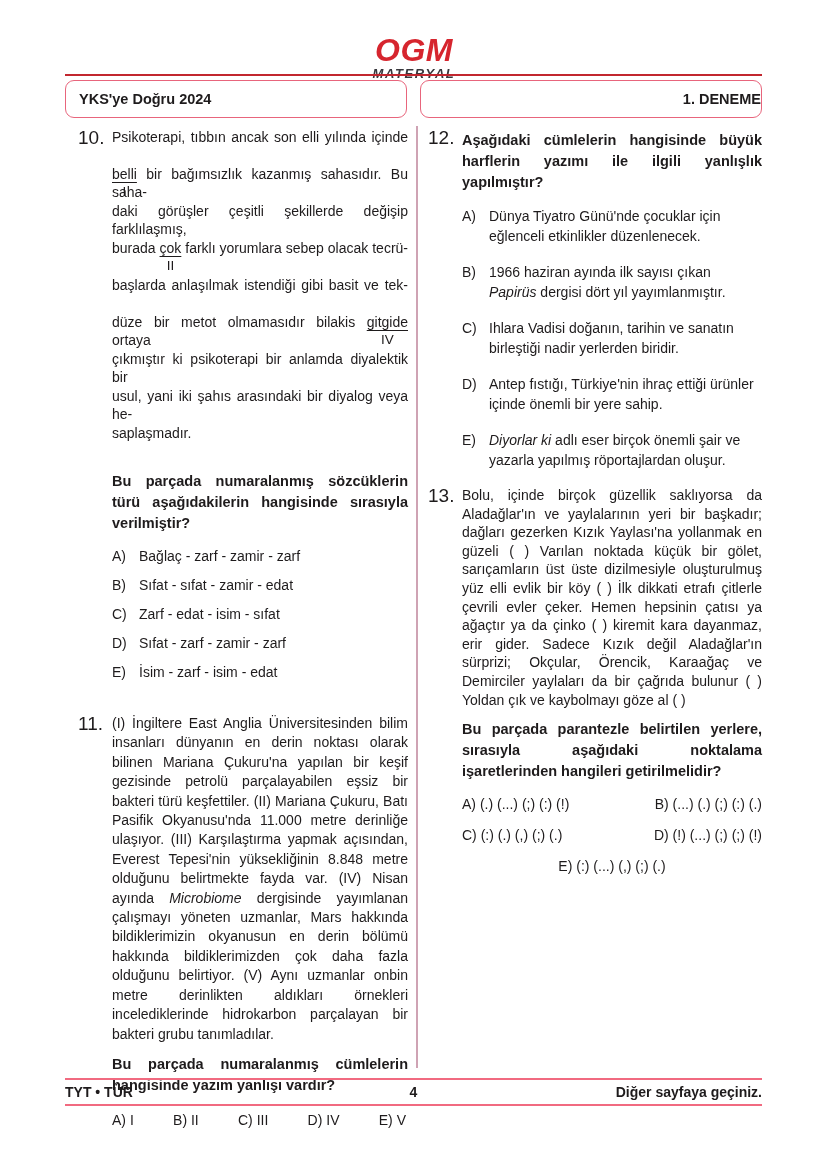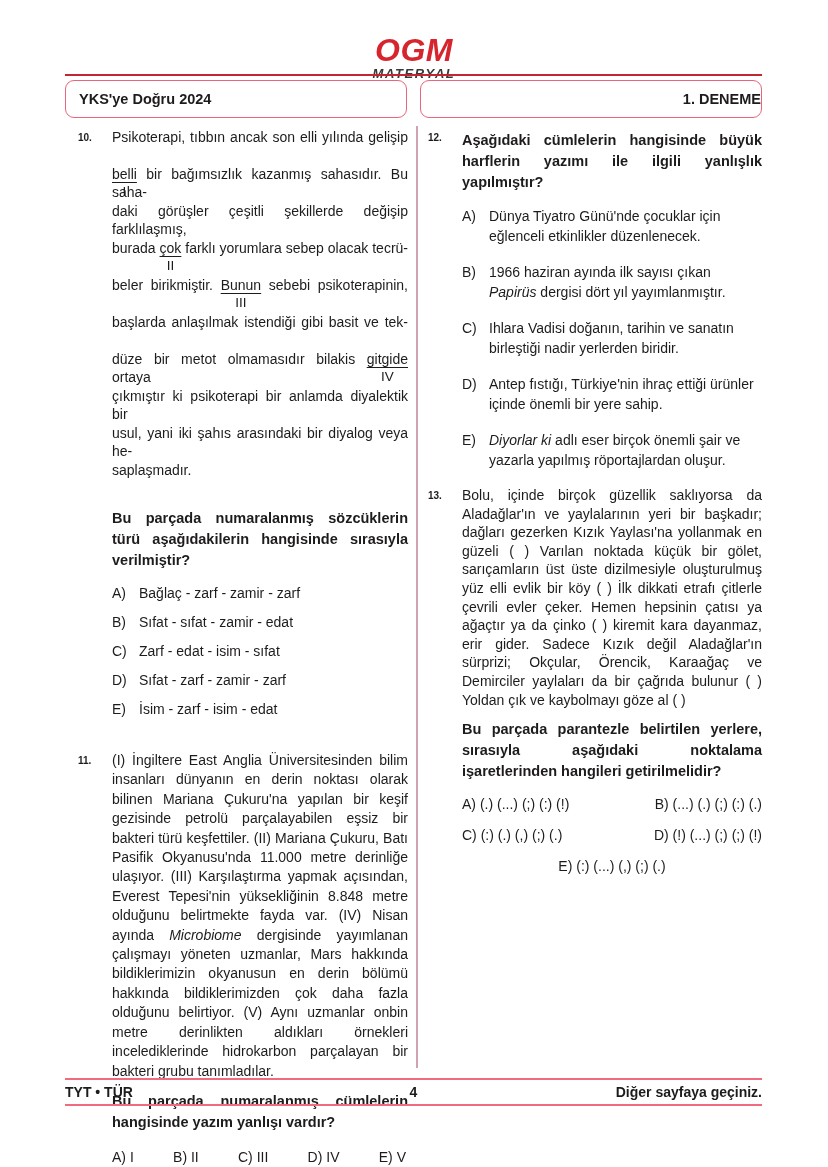--- a/index.html
+++ b/index.html
@@ -20,21 +20,21 @@
   .hbox-right { left:420px; width:342px; justify-content:flex-end; }
 
   .divider { position:absolute; left:416px; top:126px; height:942px; width:1.5px; background:var(--divider,#cfa3b4); }
 
   
   .col { position:absolute; top:128px; }
   .col-left  { left:78px;  width:330px; }
   .col-right { left:428px; width:334px; }
 
   .question { display:flex; }
-  .qnum { width:34px; flex:none; font-weight:bold; font-size:10px; line-height:19px; }
+  .qnum { width:34px; flex:none; font-weight:normal; font-size:19px; line-height:19px; }
   .qbody { flex:1; min-width:0; }
 
   
   .pline { position:relative; height:37px; font-size:14px; line-height:18px; text-align:justify; text-align-last:justify; }
   .pline.last { text-align-last:left; }
   .uw { position:relative; text-decoration:underline; text-underline-offset:3px; }
   .num-mark { position:absolute; top:17px; left:50%; transform:translateX(-50%); font-size:13.5px; line-height:18px; }
 
   .stem { font-weight:bold; font-size:14.5px; line-height:21px; text-align:justify; margin-top:10px; }
   .stem-first { margin-top:2px; }
@@ -82,25 +82,24 @@
   </div>
 
   <div class="divider"></div>
 
   <div class="col col-left">
 
     <div class="question">
       <div class="qnum">10.</div>
       <div class="qbody">
         <div>
-            <div class="pline"><span>Psikoterapi, tıbbın ancak son elli yılında gelişip</span></div>
+            <div class="pline"><span>Psikoterapi, tıbbın ancak son elli yılında içinde</span></div>
             <div class="pline"><span class="uw">belli<span class="num-mark">I</span></span><span> bir bağımsızlık kazanmış sahasıdır. Bu saha-</span></div>
             <div class="pline"><span>daki görüşler çeşitli şekillerde değişip farklılaşmış,</span></div>
             <div class="pline"><span>burada </span><span class="uw">çok<span class="num-mark">II</span></span><span> farklı yorumlara sebep olacak tecrü-</span></div>
-            <div class="pline"><span>beler birikmiştir. </span><span class="uw">Bunun<span class="num-mark">III</span></span><span> sebebi psikoterapinin,</span></div>
             <div class="pline"><span>başlarda anlaşılmak istendiği gibi basit ve tek-</span></div>
             <div class="pline"><span>düze bir metot olmamasıdır bilakis </span><span class="uw">gitgide<span class="num-mark">IV</span></span><span> ortaya</span></div>
             <div class="pline"><span>çıkmıştır ki psikoterapi bir anlamda diyalektik bir</span></div>
             <div class="pline"><span>usul, yani iki şahıs arasındaki bir diyalog veya he-</span></div>
             <div class="pline last"><span>saplaşmadır.</span></div>
           </div>
         <div class="stem">Bu parçada numaralanmış sözcüklerin türü aşağıdakilerin hangisinde sırasıyla verilmiştir?</div>
         <div class="opts">
             <div class="opt">
               <span class="opt-label">A)</span>

